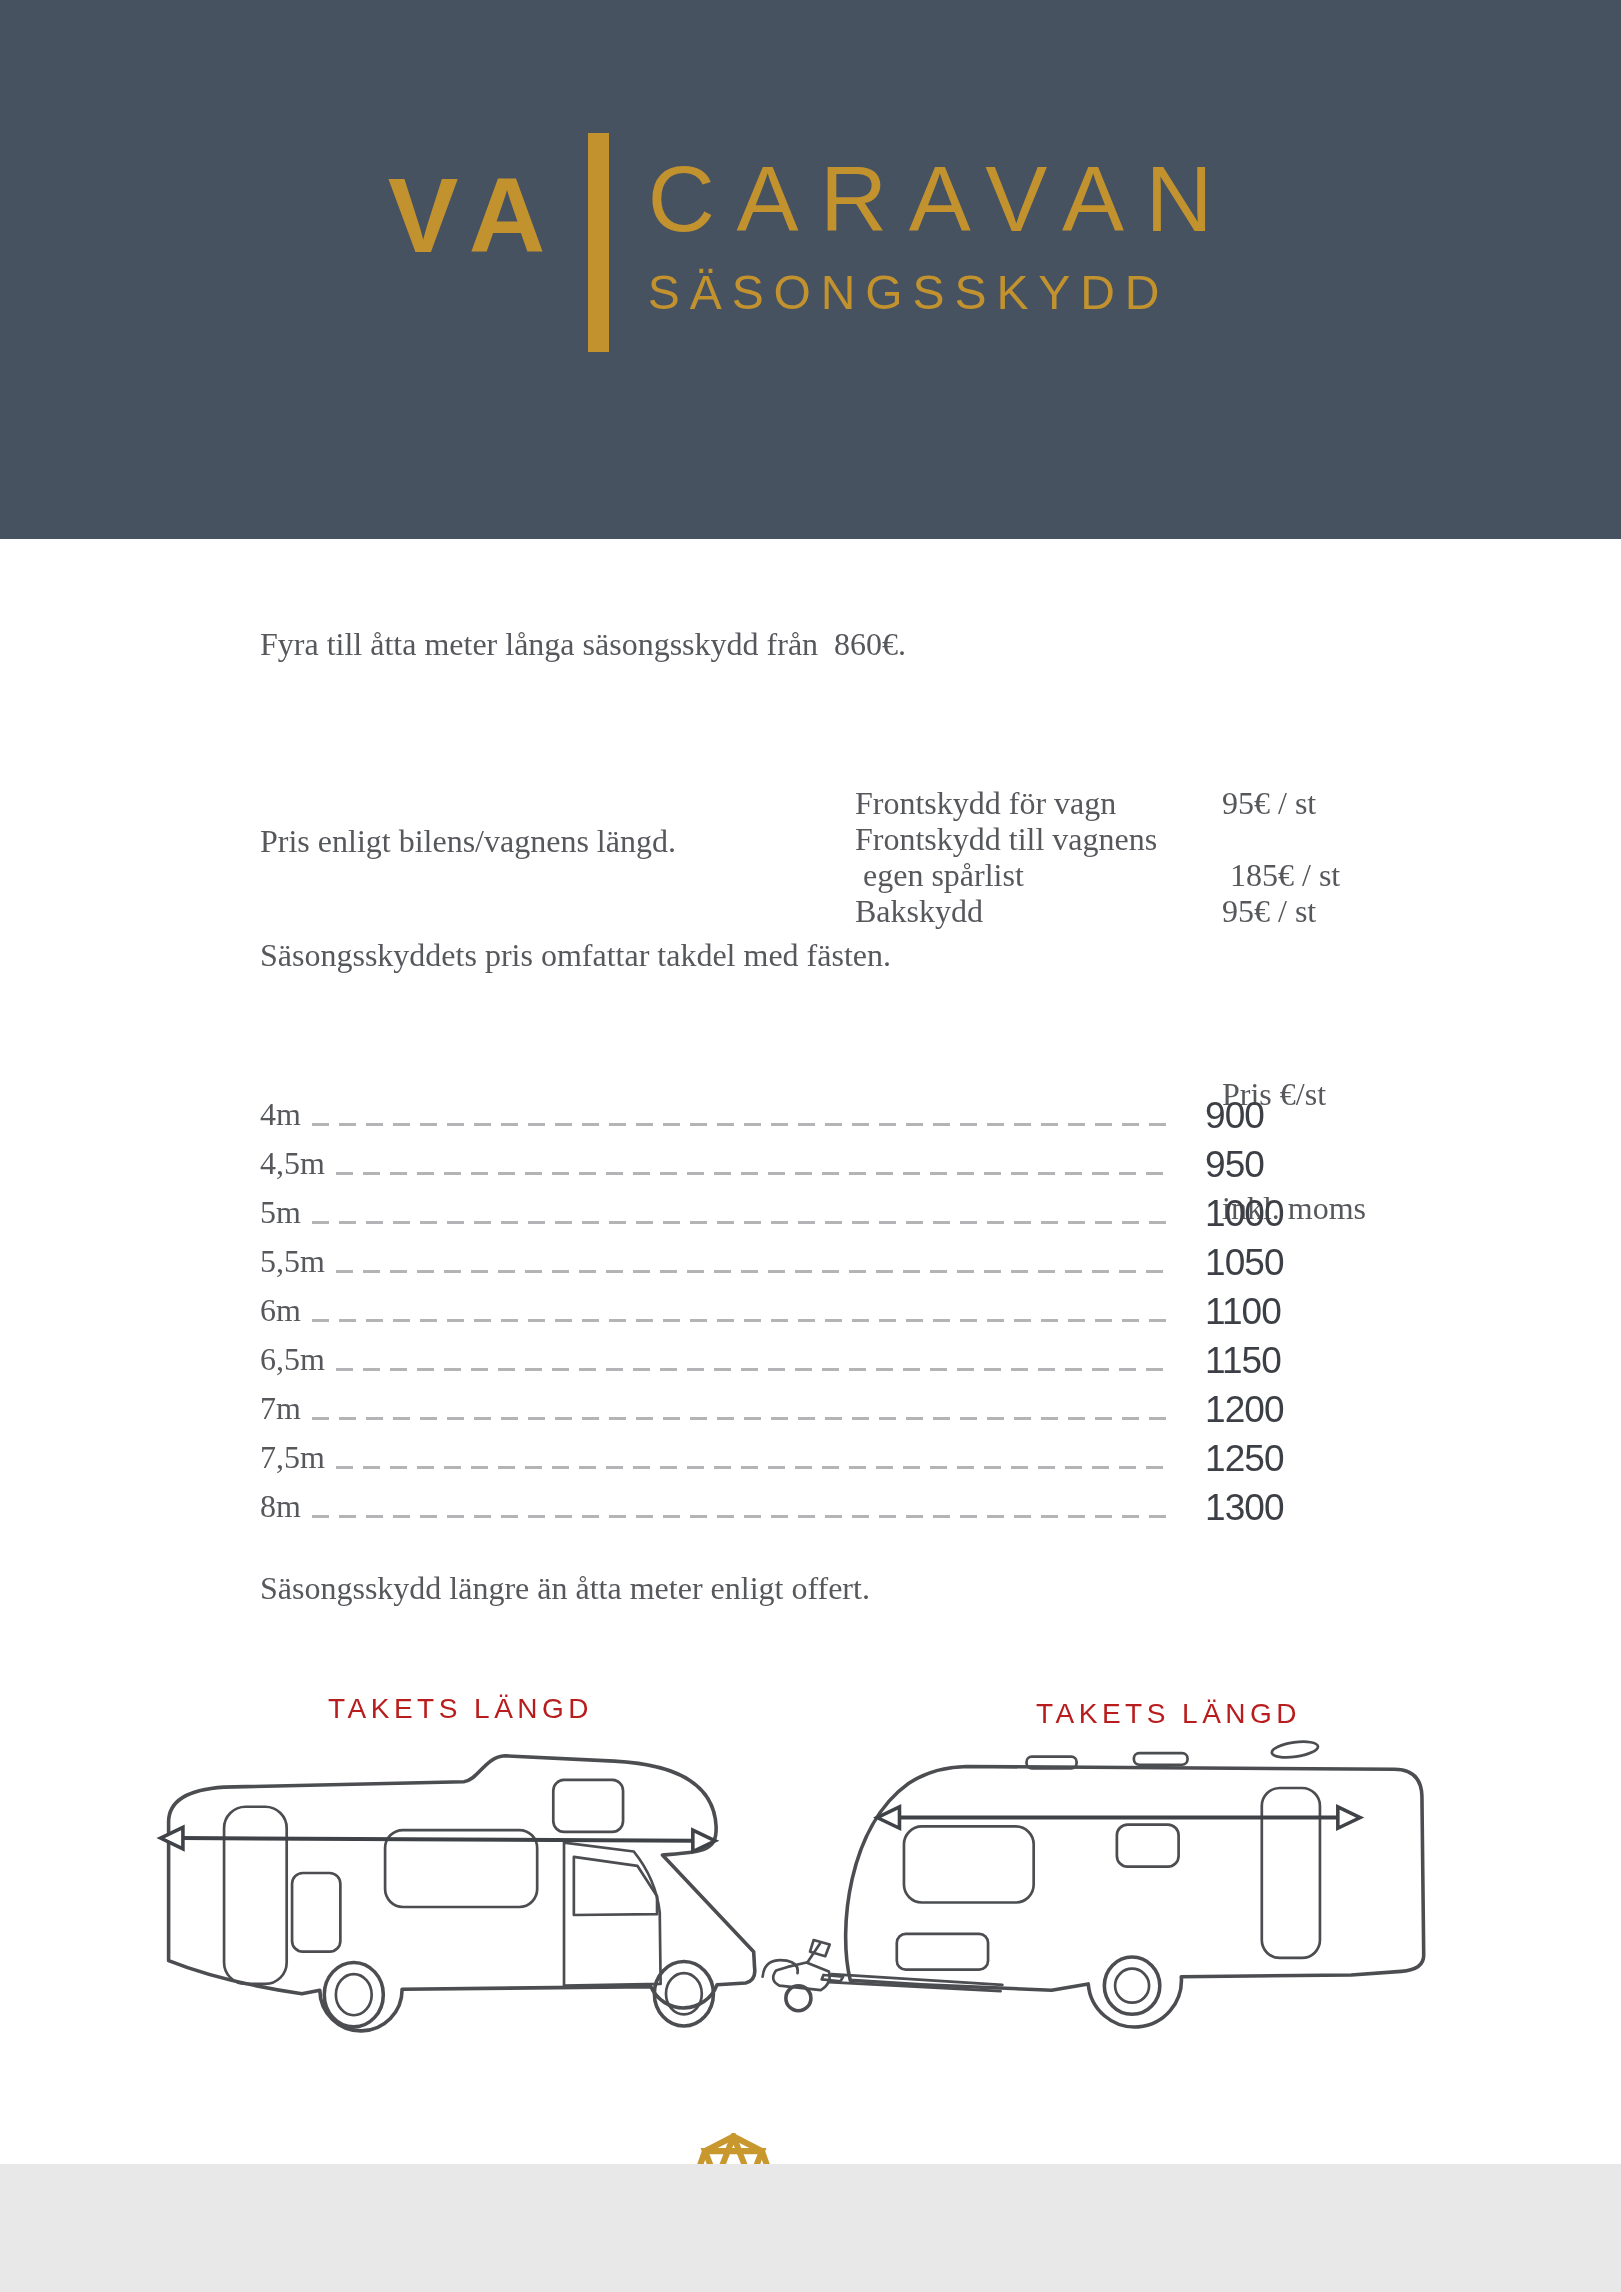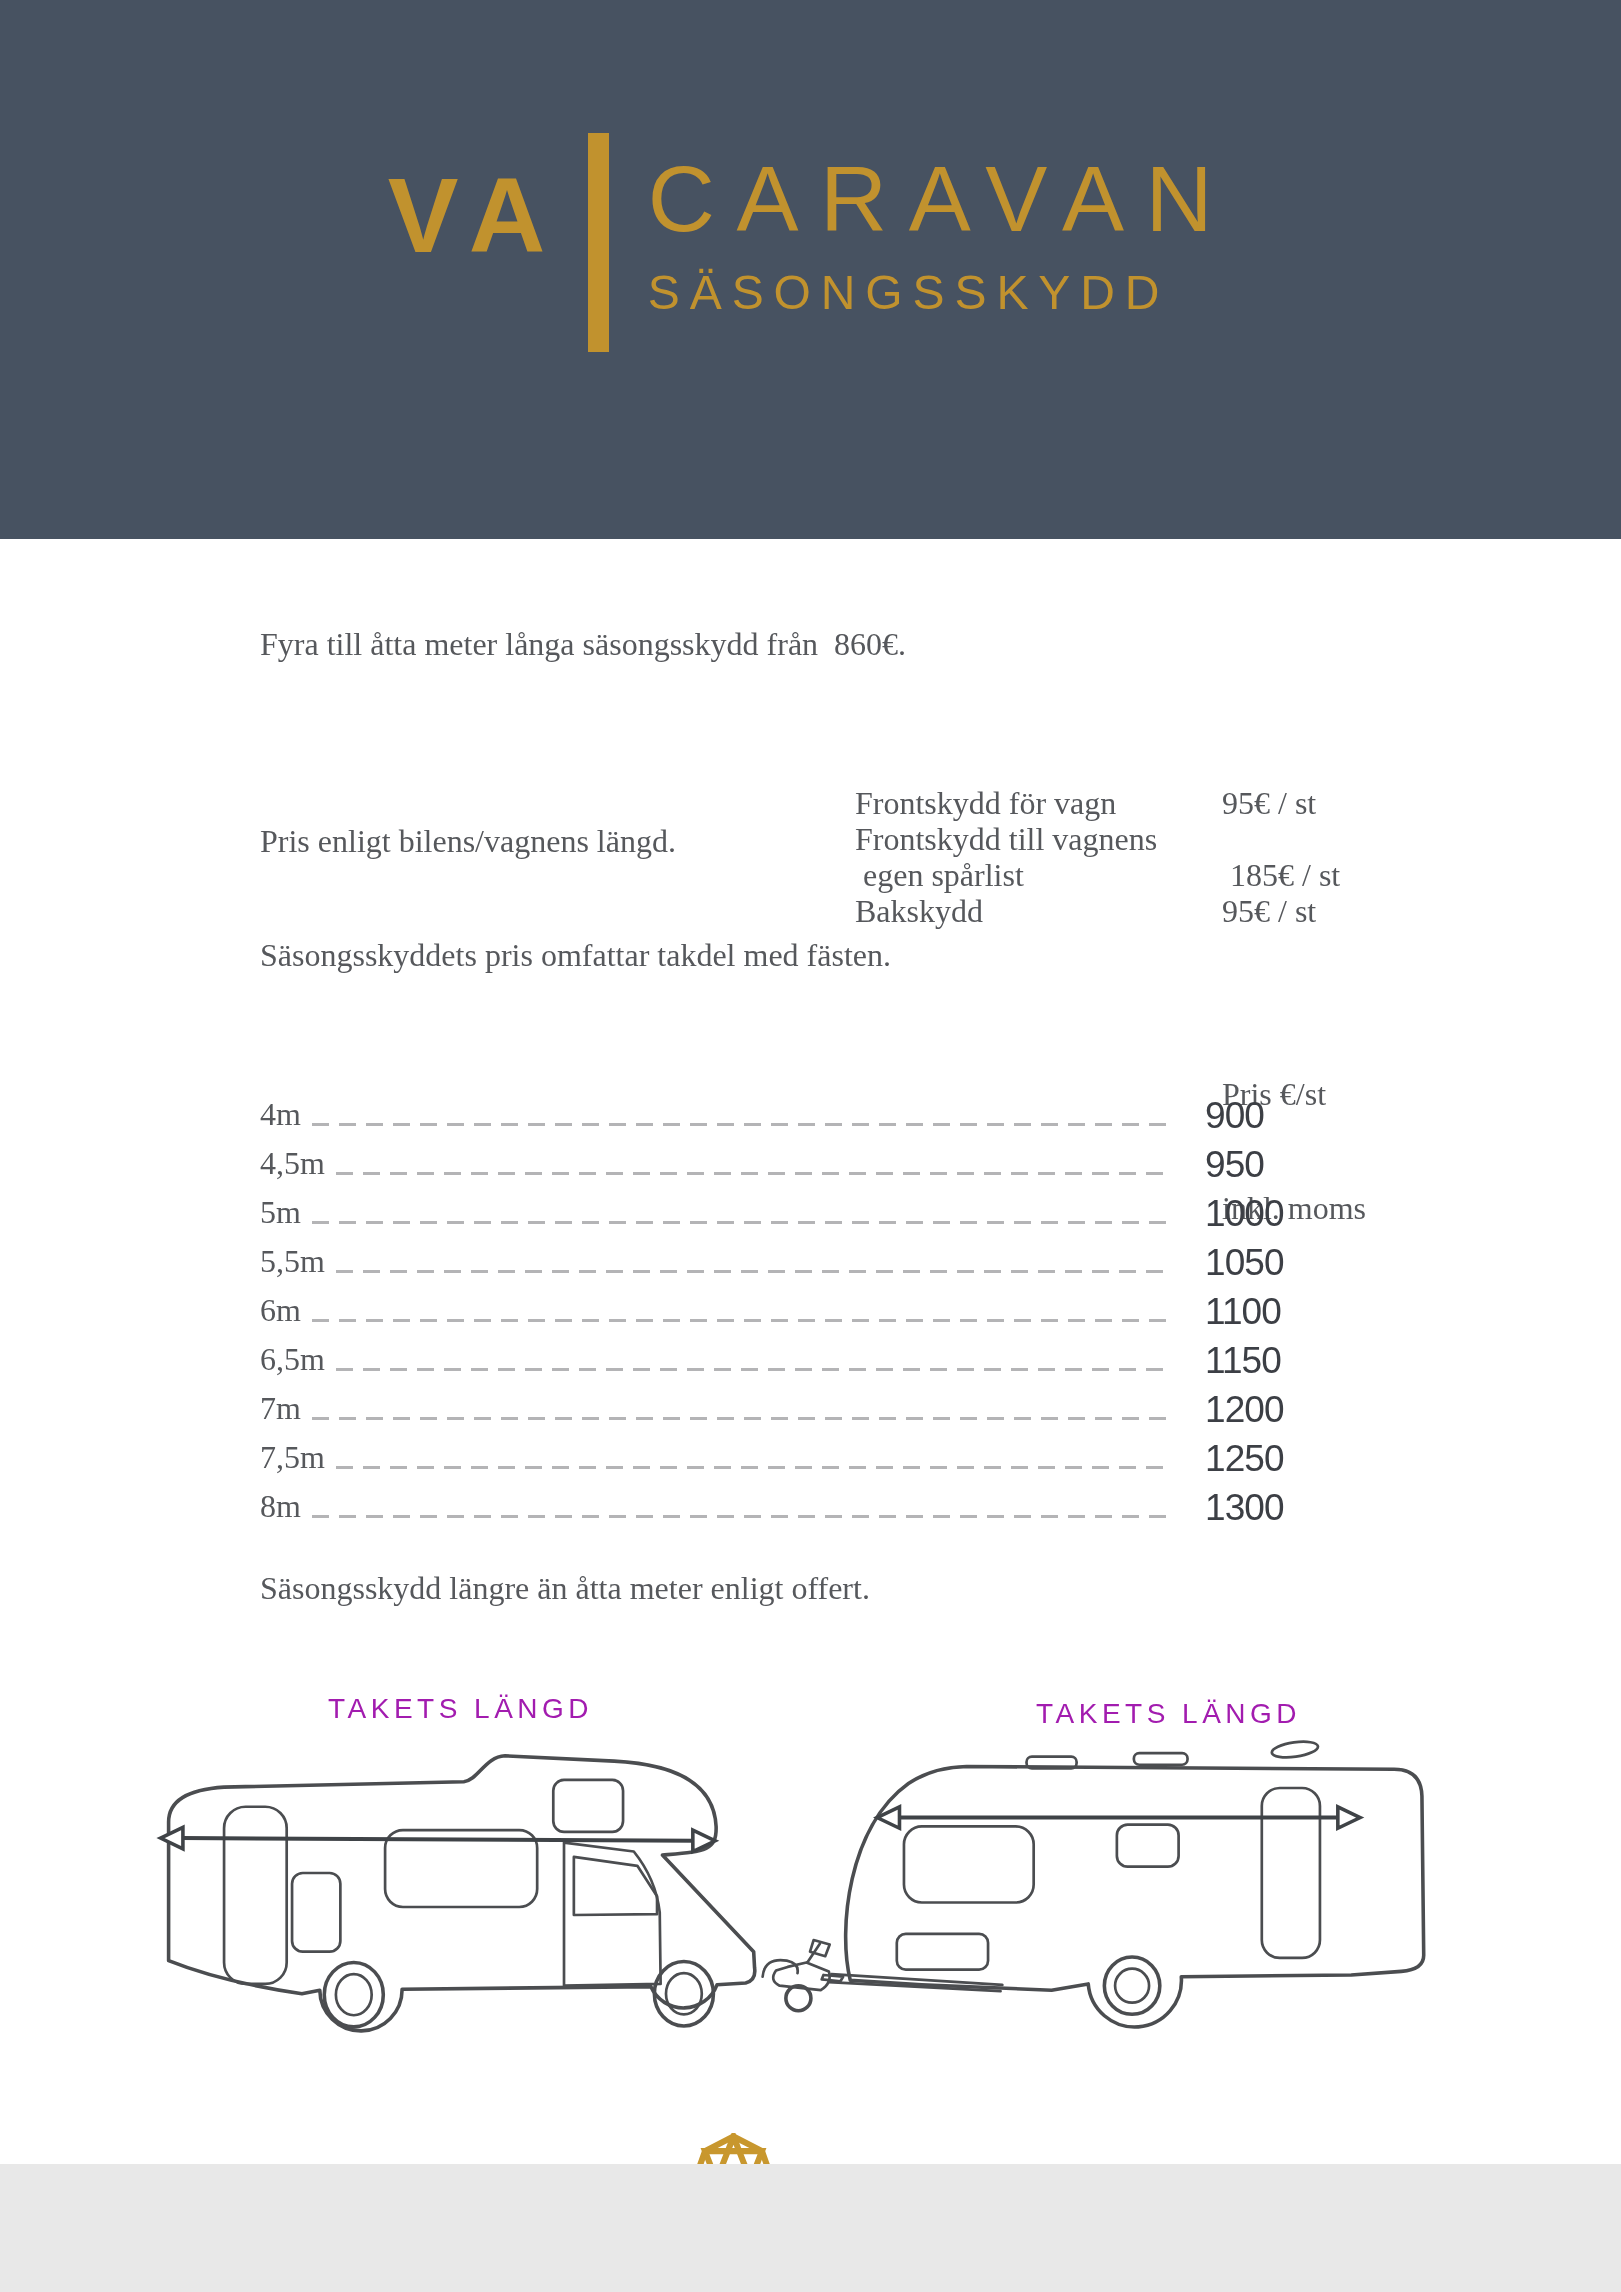--- a/index.html
+++ b/index.html
@@ -62,21 +62,21 @@
     background:repeating-linear-gradient(to right,#b4b4b6 0 17px, transparent 17px 27px);
   }
   .pprice {
     position:absolute; left:945px; top:0;
     font-family:"Liberation Sans", sans-serif; font-size:37px; line-height:43px;
     color:#3c3f45; white-space:nowrap; letter-spacing:-0.9px;
   }
   
   .takets {
     position:absolute; font-family:"Liberation Sans", sans-serif;
-    font-size:28px; line-height:30px; letter-spacing:4.5px; color:#a21caf;
+    font-size:28px; line-height:30px; letter-spacing:4.5px; color:#b91c1c;
     white-space:nowrap;
   }
   .takets.left  { left:328px; top:1694px; }
   .takets.right { left:1036px; top:1699px; }
   .vehicles { position:absolute; left:116px; top:1737px; }
   .ln  { fill:none; stroke:#4b4d50; stroke-width:4; stroke-linecap:round; stroke-linejoin:round; }
   .lnt { fill:none; stroke:#4b4d50; stroke-width:3; stroke-linecap:round; stroke-linejoin:round; }
   .ar  { stroke:#3f4347; stroke-width:4.5; }
   .arh { fill:#ffffff; stroke:#3f4347; stroke-width:4; stroke-linejoin:miter; }
   

